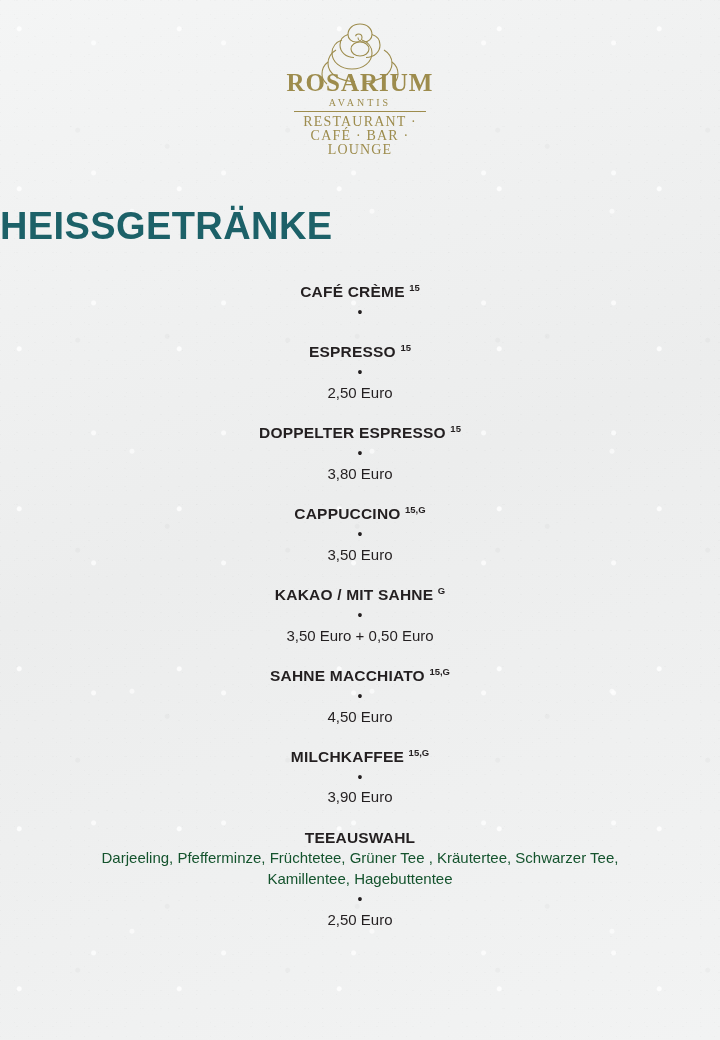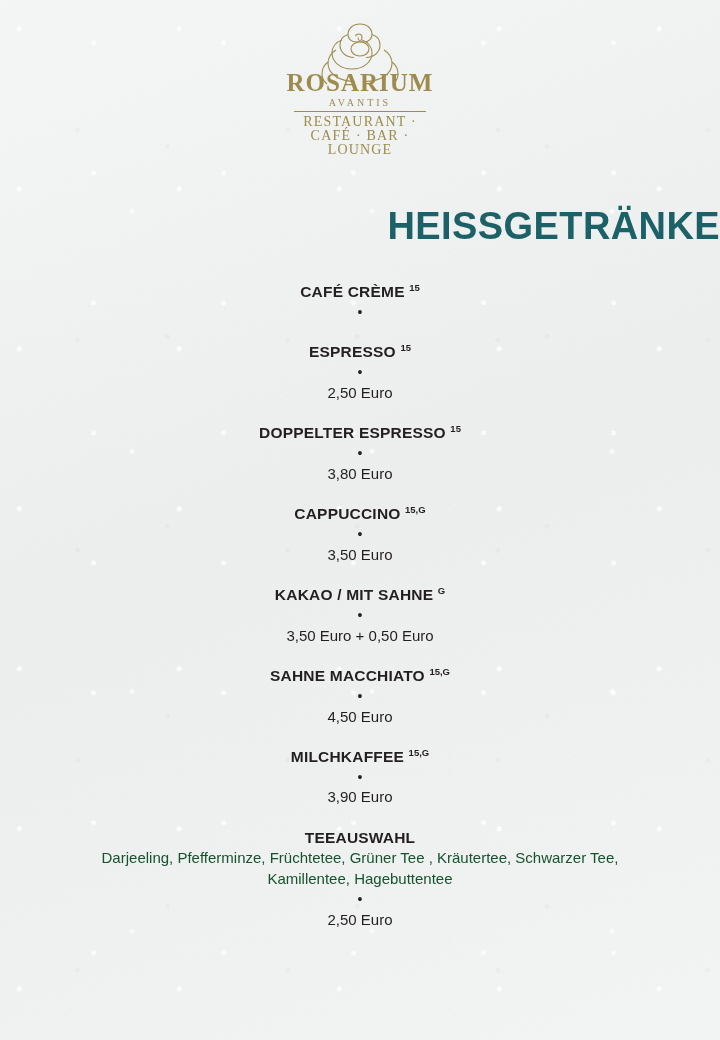--- a/index.html
+++ b/index.html
@@ -82,21 +82,21 @@
   .logo-sub2 {
     font-family: "Liberation Serif", serif;
     font-size: 14px;
     letter-spacing: 1.2px;
     color: #9d8c4d;
   }
 
   
   .title {
     margin-top: 48px;
-    text-align: right;
+    text-align: left;
     color: #1c6168;
     font-size: 38px;
     font-weight: 700;
     letter-spacing: 0.4px;
   }
 
   
   .menu {
     margin-top: 34px;
     padding: 0 52px;

